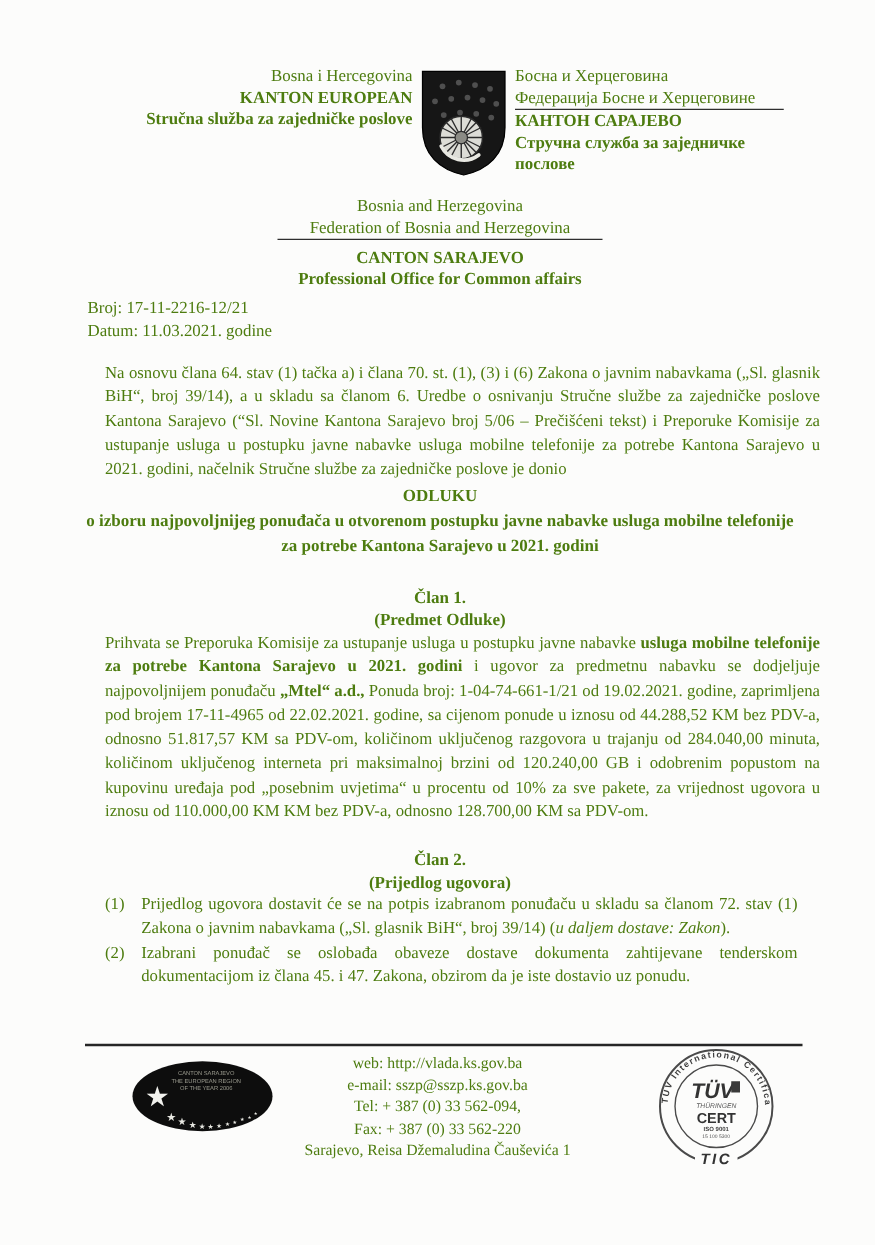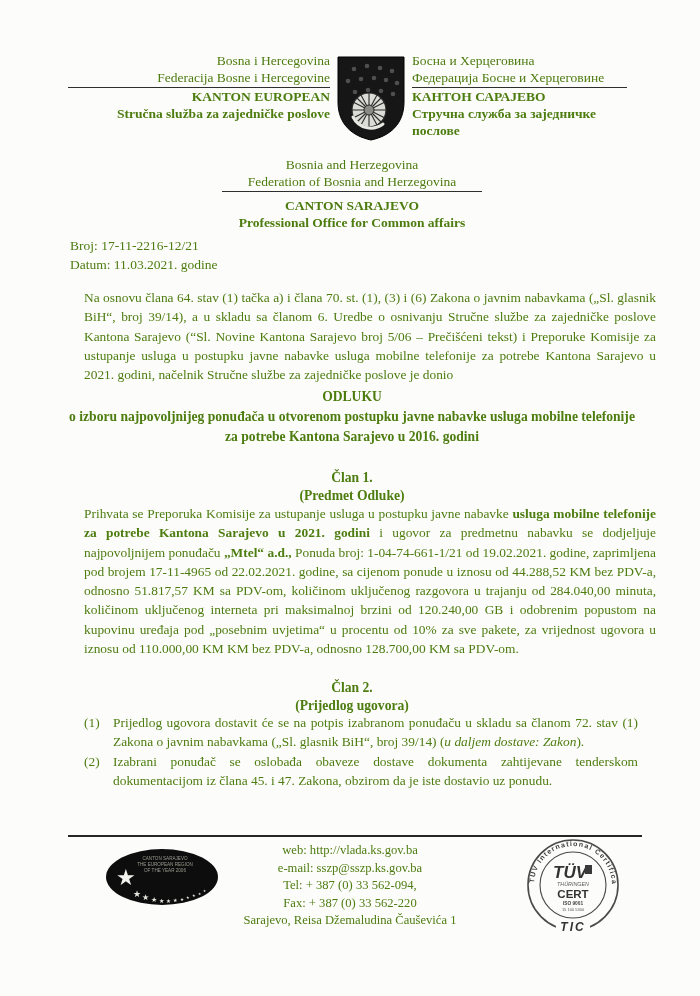--- a/index.html
+++ b/index.html
@@ -47,21 +47,20 @@
   .f-tuv{top:838px;left:521px;}
 </style>
 </head>
 <body>
 
 <div class="page">
 
   <div class="abs hdr">
     <div class="hdr-col left">
       <div>Bosna i Hercegovina</div>
-      <div class="rule">Federacija Bosne i Hercegovine</div>
       <div class="bold">KANTON EUROPEAN</div>
       <div class="bold">Stručna služba za zajedničke poslove</div>
     </div>
 
     <div class="emblem-wrap">
       <svg width="74" height="88" viewBox="0 0 74 88">
         <path d="M4 3 H70 V48 C70 70 56 82 37 86 C18 82 4 70 4 48 Z" fill="#161616" stroke="#000" stroke-width="1"></path>
         <g fill="#4f4f4f">
           <circle cx="20" cy="15" r="2.3"></circle>
             <circle cx="33" cy="12" r="2.3"></circle>
@@ -112,21 +111,21 @@
   </div>
 
   <div class="abs meta">
     <div>Broj: 17-11-2216-12/21</div>
     <div>Datum: 11.03.2021. godine</div>
   </div>
 
   <p class="abs bodytext intro" style="margin:0">Na osnovu člana 64. stav (1) tačka a) i člana 70. st. (1), (3) i (6) Zakona o javnim nabavkama („Sl. glasnik BiH“, broj 39/14), a u skladu sa članom 6. Uredbe o osnivanju Stručne službe za zajedničke poslove Kantona Sarajevo (“Sl. Novine Kantona Sarajevo broj 5/06 – Prečišćeni tekst) i Preporuke Komisije za ustupanje usluga u postupku javne nabavke usluga mobilne telefonije za potrebe Kantona Sarajevo u 2021. godini, načelnik Stručne službe za zajedničke poslove je donio</p>
 
   <div class="abs title">ODLUKU</div>
-  <div class="abs subtitle">o izboru najpovoljnijeg ponuđača u otvorenom postupku javne nabavke usluga mobilne telefonije za potrebe Kantona Sarajevo u 2016. godini</div>
+  <div class="abs subtitle">o izboru najpovoljnijeg ponuđača u otvorenom postupku javne nabavke usluga mobilne telefonije za potrebe Kantona Sarajevo u 2021. godini</div>
 
   <div class="abs clan-h c1h">Član 1.</div>
   <div class="abs clan-h c1sh">(Predmet Odluke)</div>
   <p class="abs bodytext c1p" style="margin:0"><span>Prihvata se Preporuka Komisije za ustupanje usluga u postupku javne nabavke </span><span class="b">usluga mobilne telefonije za potrebe Kantona Sarajevo u 2021. godini</span><span> i ugovor za predmetnu nabavku se dodjeljuje najpovoljnijem ponuđaču </span><span class="b">„Mtel“ a.d.,</span><span> Ponuda broj: 1-04-74-661-1/21 od 19.02.2021. godine, zaprimljena pod brojem 17-11-4965 od 22.02.2021. godine, sa cijenom ponude u iznosu od 44.288,52 KM bez PDV-a, odnosno 51.817,57 KM sa PDV-om, količinom uključenog razgovora u trajanju od 284.040,00 minuta, količinom uključenog interneta pri maksimalnoj brzini od 120.240,00 GB i odobrenim popustom na kupovinu uređaja pod „posebnim uvjetima“ u procentu od 10% za sve pakete, za vrijednost ugovora u iznosu od 110.000,00 KM KM bez PDV-a, odnosno 128.700,00 KM sa PDV-om.</span></p>
 
   <div class="abs clan-h c2h">Član 2.</div>
   <div class="abs clan-h c2sh">(Prijedlog ugovora)</div>
   <div class="abs list">
     <div class="li">
       <span class="marker">(1)</span>

